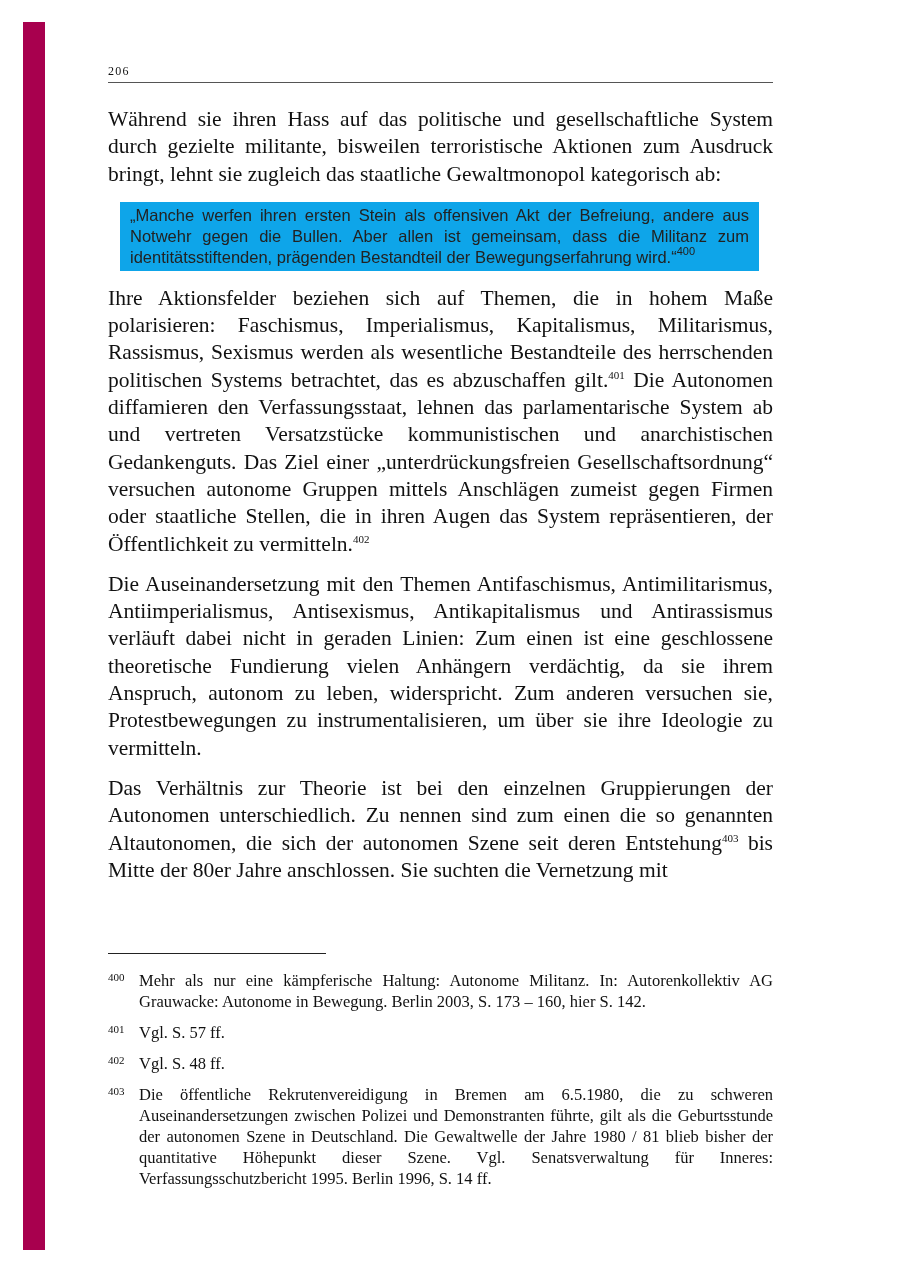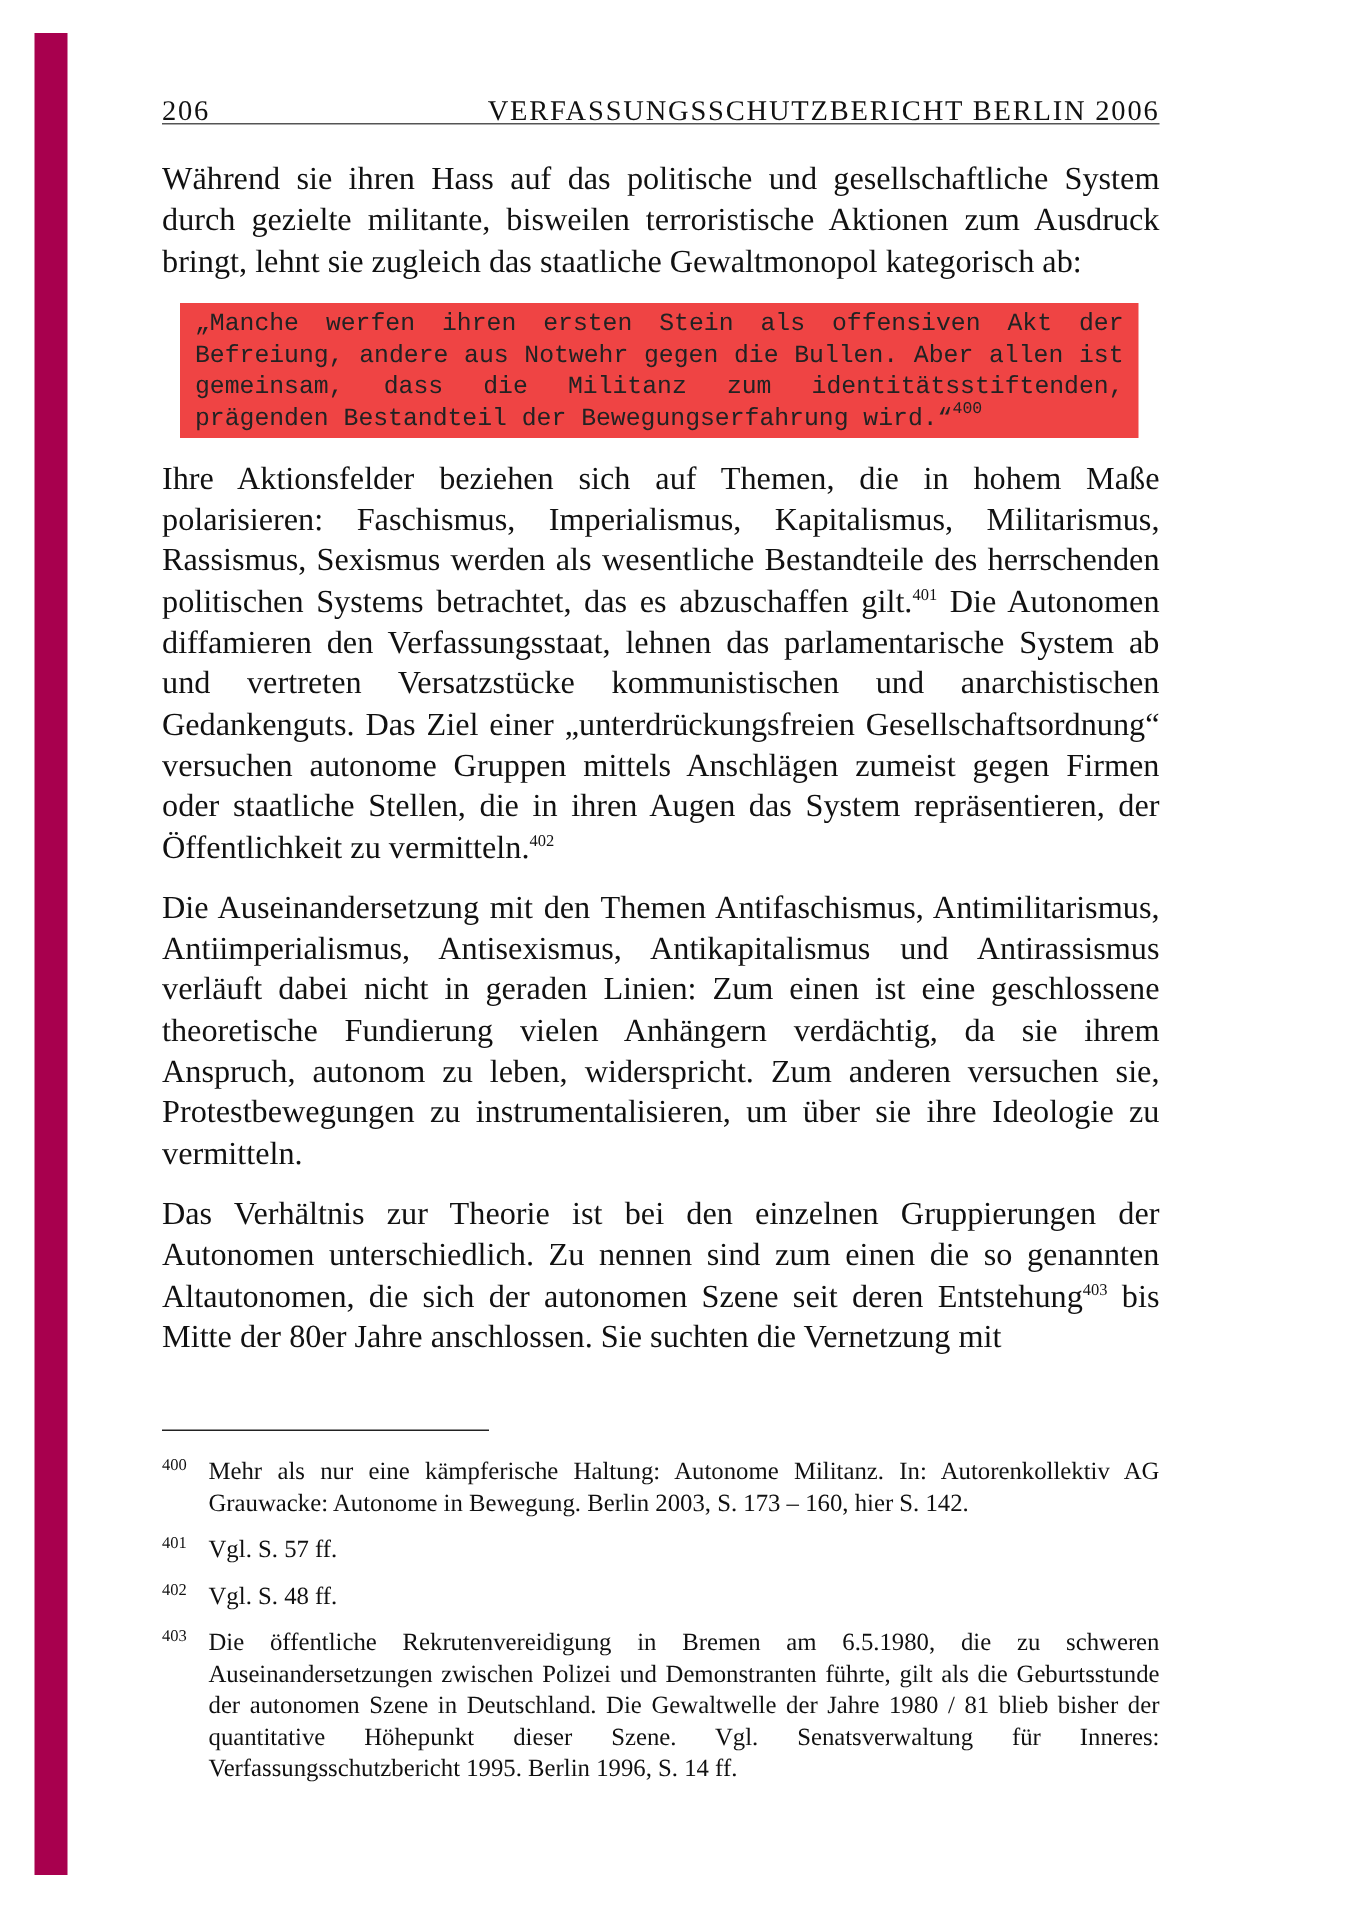--- a/index.html
+++ b/index.html
@@ -1,41 +1,40 @@
 <!DOCTYPE html>
 <html><head>
   <meta charset="utf-8">
   <style>
     html, body { margin: 0; padding: 0; background: #ffffff; }
     body { width: 900px; height: 1273px; position: relative; overflow: hidden;
            font-family: "Liberation Serif", serif; color: #111; }
     .sidebar { position: absolute; left: 23px; top: 22px; width: 22px; height: 1228px; background: #a8004e; }
     .header { position: absolute; left: 108px; top: 64px; width: 665px; height: 18px;
-              border-bottom: 1px solid #555; font-size: 19px; letter-spacing: 1.2px; }
+              border-bottom: 1px solid #555; font-size: 12px; letter-spacing: 1.2px; }
     .header .pagenum { position: absolute; left: 0; top: 0; }
     .header .title { position: absolute; right: 0; top: 0; }
     .content { position: absolute; left: 108px; top: 106px; width: 665px; }
     p.body { margin: 0 0 13px 0; font-size: 21.5px; line-height: 27.3px; text-align: justify; }
-    .quote { margin: 14px 14px 14px 12px; background: #ef4444; padding: 3px 10px 3px 10px;
-             font-family: Liberation Mono, monospace; font-size: 16.5px; line-height: 21px; text-align: justify; color: #222; }
+    .quote { margin: 14px 14px 14px 12px; background: #0ea5e9; padding: 3px 10px 3px 10px;
+             font-family: Liberation Sans, sans-serif; font-size: 16.5px; line-height: 21px; text-align: justify; color: #222; }
     sup { font-size: 11px; line-height: 0; vertical-align: 8px; }
     .fn-rule { position: absolute; left: 108px; top: 953px; width: 218px; height: 1px; background: #222; }
     .footnotes { position: absolute; left: 108px; top: 970px; width: 665px; }
     .fn { display: flex; margin-bottom: 10px; font-size: 16.5px; line-height: 21px; }
     .fn .num { width: 31px; flex: none; font-size: 11px; line-height: 14px; padding-top: 0px; }
     .fn .text { flex: 1; text-align: justify; }
   </style>
 </head>
 <body>
 
 <div class="sidebar"></div>
 
 <div class="header">
   <span class="pagenum">206</span>
-  <span class="title">VERFASSUNGSSCHUTZBERICHT BERLIN 2006</span>
 </div>
 
 <div class="content">
   <p class="body">Während sie ihren Hass auf das politische und gesellschaftliche System durch gezielte militante, bisweilen terroristische Aktionen zum Ausdruck bringt, lehnt sie zugleich das staatliche Gewaltmonopol kategorisch ab:</p>
 
   <div class="quote">
     <span>„Manche werfen ihren ersten Stein als offensiven Akt der Befreiung, andere aus Notwehr gegen die Bullen. Aber allen ist gemeinsam, dass die Militanz zum identitätsstiftenden, prägenden Bestandteil der Bewegungserfahrung wird.“</span><sup>400</sup>
   </div>
 
   <p class="body">

